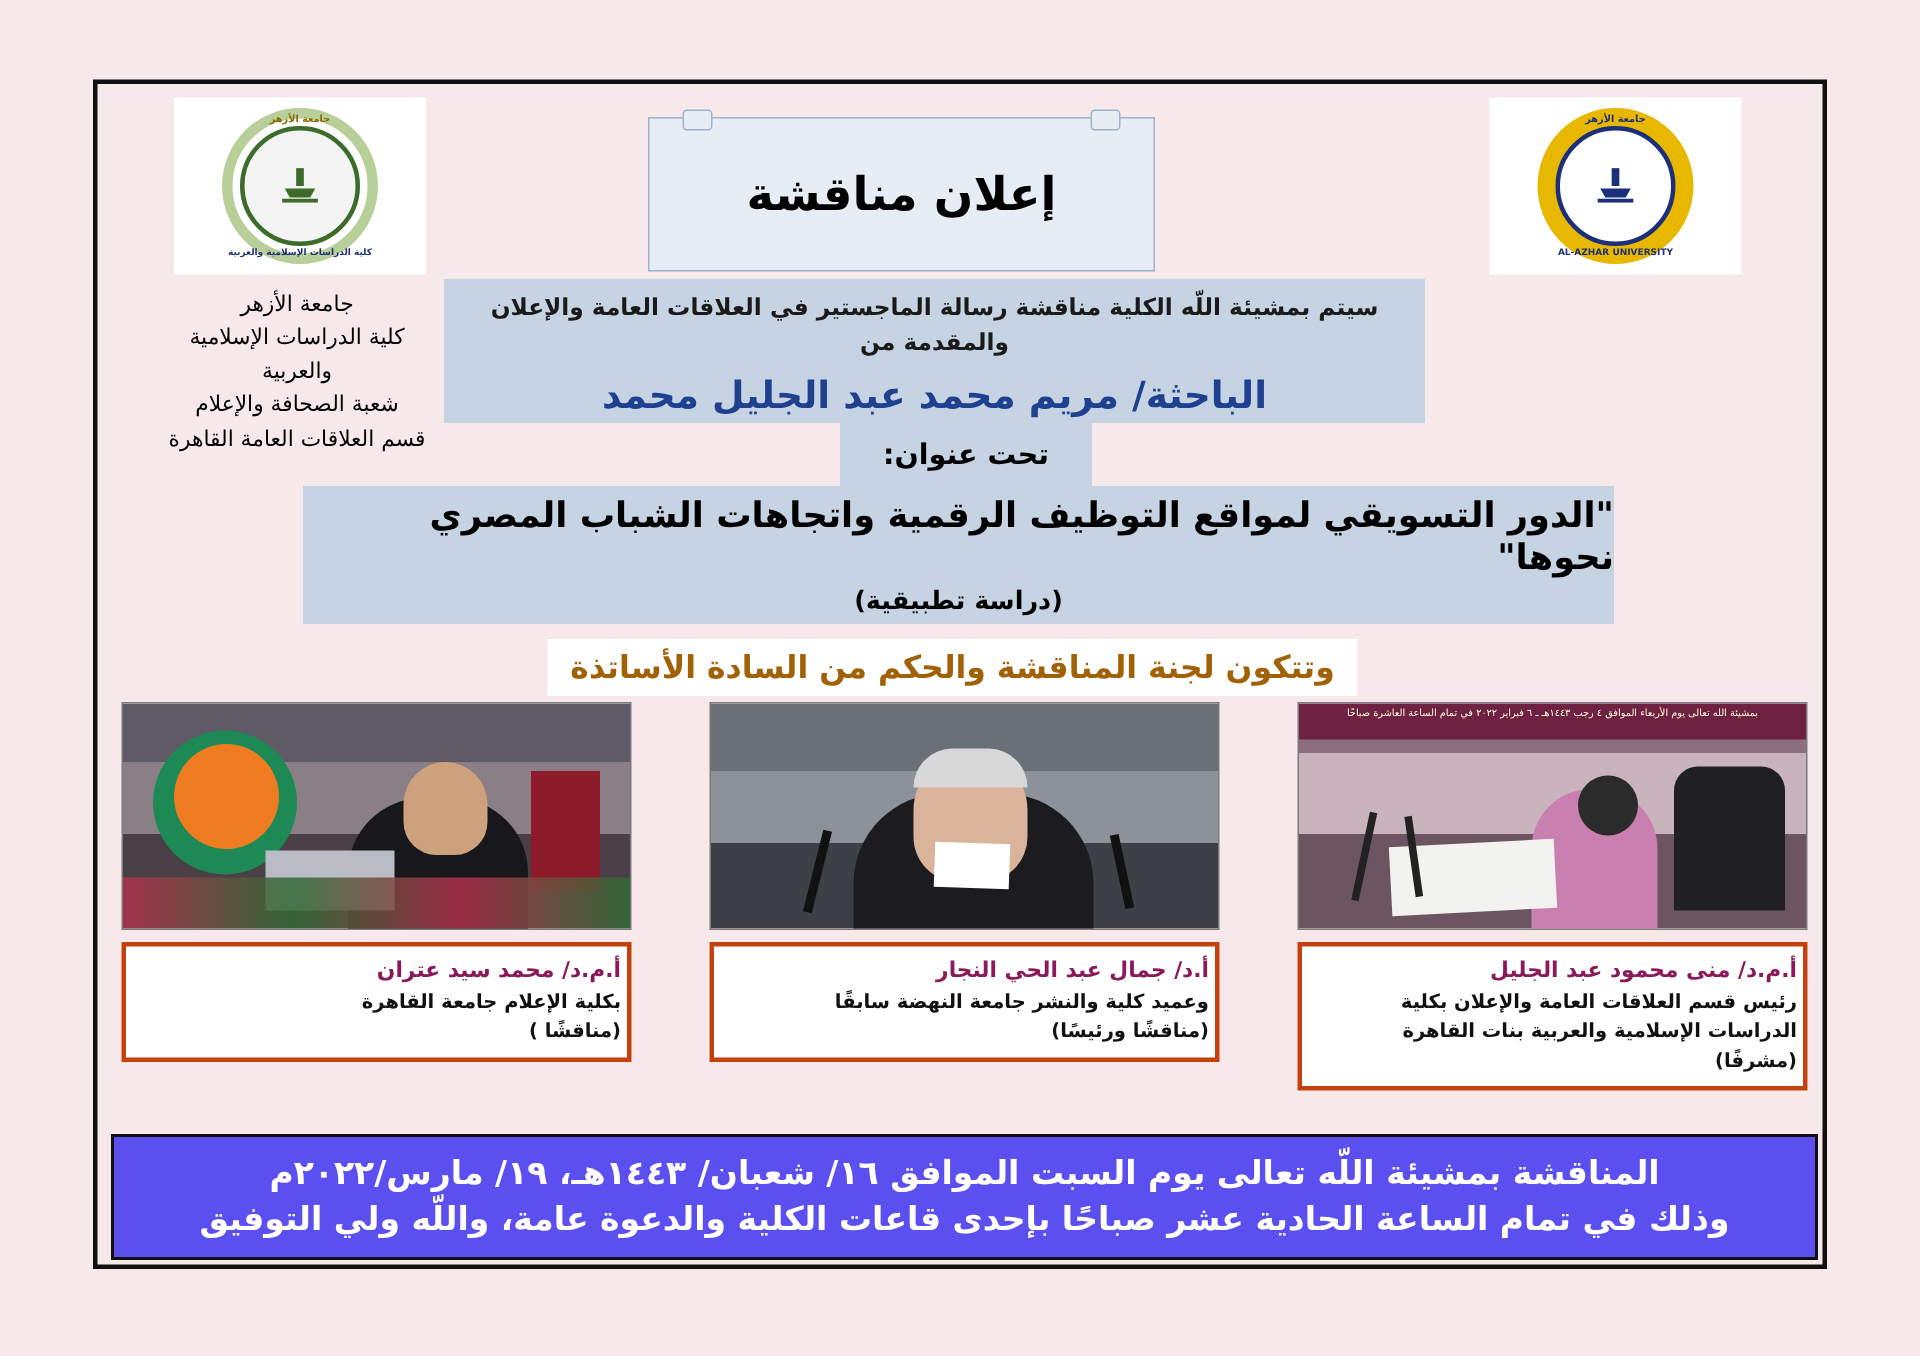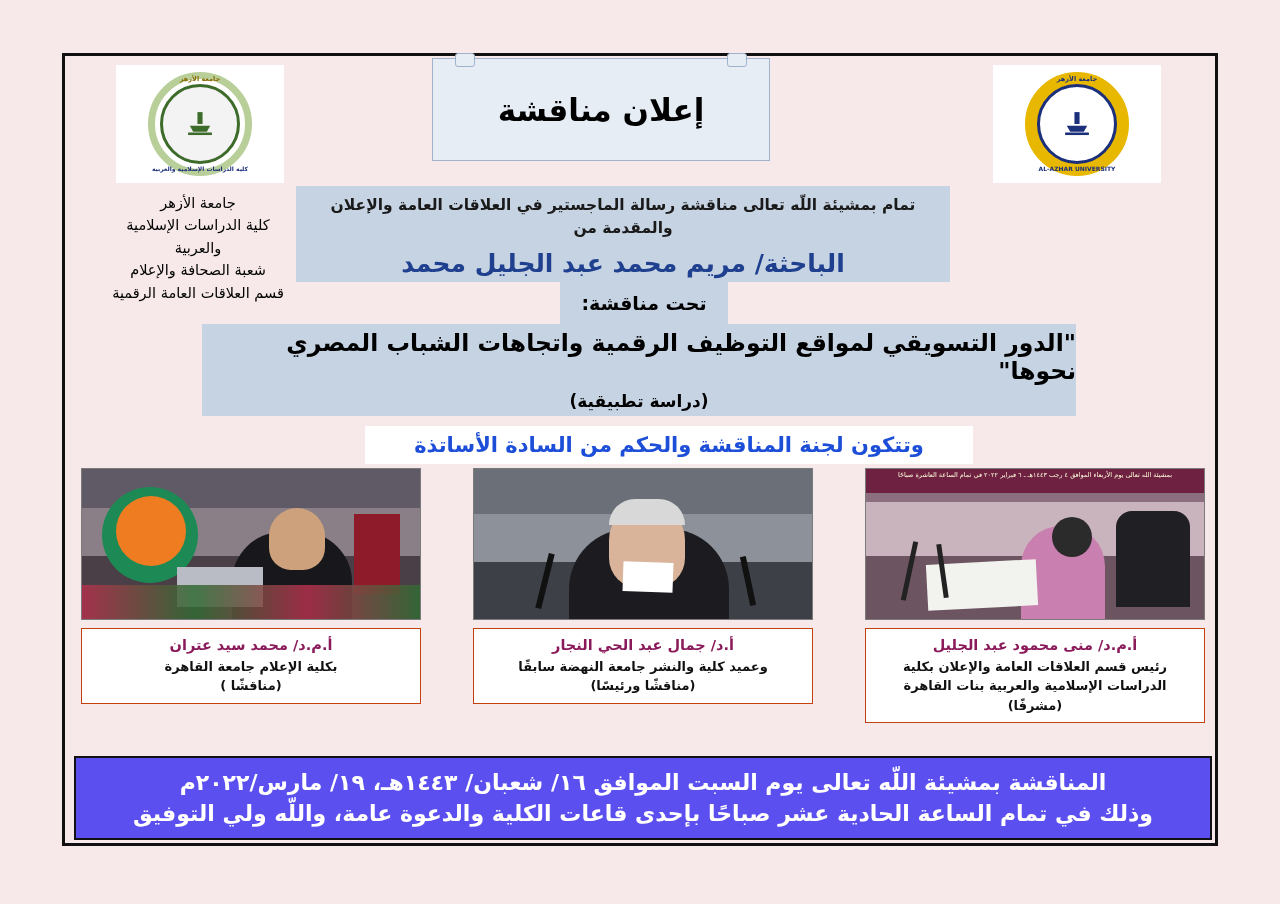--- a/index.html
+++ b/index.html
@@ -60,21 +60,21 @@
     text-align: center; font-size: 6px; color: #1b2f7a; font-weight: bold;
   }
   .lamp {
     position: absolute; left: 50%; top: 50%;
     transform: translate(-50%, -50%);
     width: 34px; height: 34px;
   }
 
   
   .title-scroll {
-    position: absolute; left: 367px; top: 2px;
+    position: absolute; left: 367px; top: 22px;
     width: 338px; height: 103px;
     background: #e7edf4;
     border: 1px solid #9fb3cc;
     display: flex; align-items: center; justify-content: center;
   }
   .title-scroll .roll {
     position: absolute; top: -6px; width: 20px; height: 14px;
     border: 1px solid #9fb3cc; background: #e7edf4; border-radius: 3px;
   }
   .title-scroll .roll.r1 { left: 22px; }
@@ -129,45 +129,45 @@
   .thesis .main {
     font-size: 23.5px; font-weight: bold; color: #000;
   }
   .thesis .sub {
     font-size: 17px; font-weight: bold; color: #000;
   }
 
   
   .committee-head {
     position: absolute; left: 300px; top: 370px;
-    width: 608px; height: 38px;
+    width: 540px; height: 38px;
     background: #ffffff;
     display: flex; align-items: center; justify-content: center;
-    font-size: 21px; font-weight: bold; color: #1d4ed8;
+    font-size: 21px; font-weight: bold; color: #a16207;
   }
 
   
   .members {
     position: absolute; left: 8px; top: 412px;
     width: 1140px; height: 280px;
     display: flex; justify-content: space-between;
     padding: 0 8px;
   }
   .member { width: 340px; }
   .member .photo {
     width: 100%; height: 152px;
     border: 1px solid #7a7a7a;
     position: relative; overflow: hidden;
   }
   .member .cap {
     margin-top: 8px;
-    border: 1px solid #c2410c;
+    border: 3px solid #c2410c;
     background: #fff;
     padding: 6px 4px 7px 4px;
-    text-align: center;
+    text-align: right;
     line-height: 1.5;
   }
   .member .cap .nm { font-size: 14.5px; font-weight: bold; color: #8a1a5a; }
   .member .cap .rl { font-size: 13px; font-weight: bold; color: #111; }
   .member .cap .rt { font-size: 13px; font-weight: bold; color: #111; }
 
   
   .scene { position: absolute; inset: 0; }
   .s1 { background: linear-gradient(#8c6f7e 0 22%, #c9b3bd 22% 58%, #6c5560 58% 100%); }
   .s1 .banner { position:absolute; left:0; right:0; top:0; height:24px; background:#6e2140; }
@@ -247,29 +247,29 @@
     <div class="title-scroll">
       <div class="roll r1"></div>
       <div class="roll r2"></div>
       <div class="txt">إعلان مناقشة</div>
     </div>
 
     <div class="uni-block">
       <div>جامعة الأزهر</div>
       <div>كلية الدراسات الإسلامية والعربية</div>
       <div>شعبة الصحافة والإعلام</div>
-      <div>قسم العلاقات العامة الرقمية</div>
+      <div>قسم العلاقات العامة القاهرة</div>
     </div>
 
     <div class="announce">
-      <div class="line1">تمام بمشيئة اللّه تعالى مناقشة رسالة الماجستير  في  العلاقات العامة والإعلان والمقدمة من</div>
+      <div class="line1">سيتم بمشيئة اللّه الكلية مناقشة رسالة الماجستير  في  العلاقات العامة والإعلان والمقدمة من</div>
       <div class="line2">الباحثة/ مريم محمد عبد الجليل محمد</div>
     </div>
 
-    <div class="under-title">تحت مناقشة:</div>
+    <div class="under-title">تحت عنوان:</div>
 
     <div class="thesis">
       <div class="main">"الدور التسويقي لمواقع التوظيف الرقمية واتجاهات الشباب المصري نحوها"</div>
       <div class="sub">(دراسة تطبيقية)</div>
     </div>
 
     <div class="committee-head">وتتكون لجنة المناقشة والحكم من السادة الأساتذة</div>
 
     <div class="members">
 

